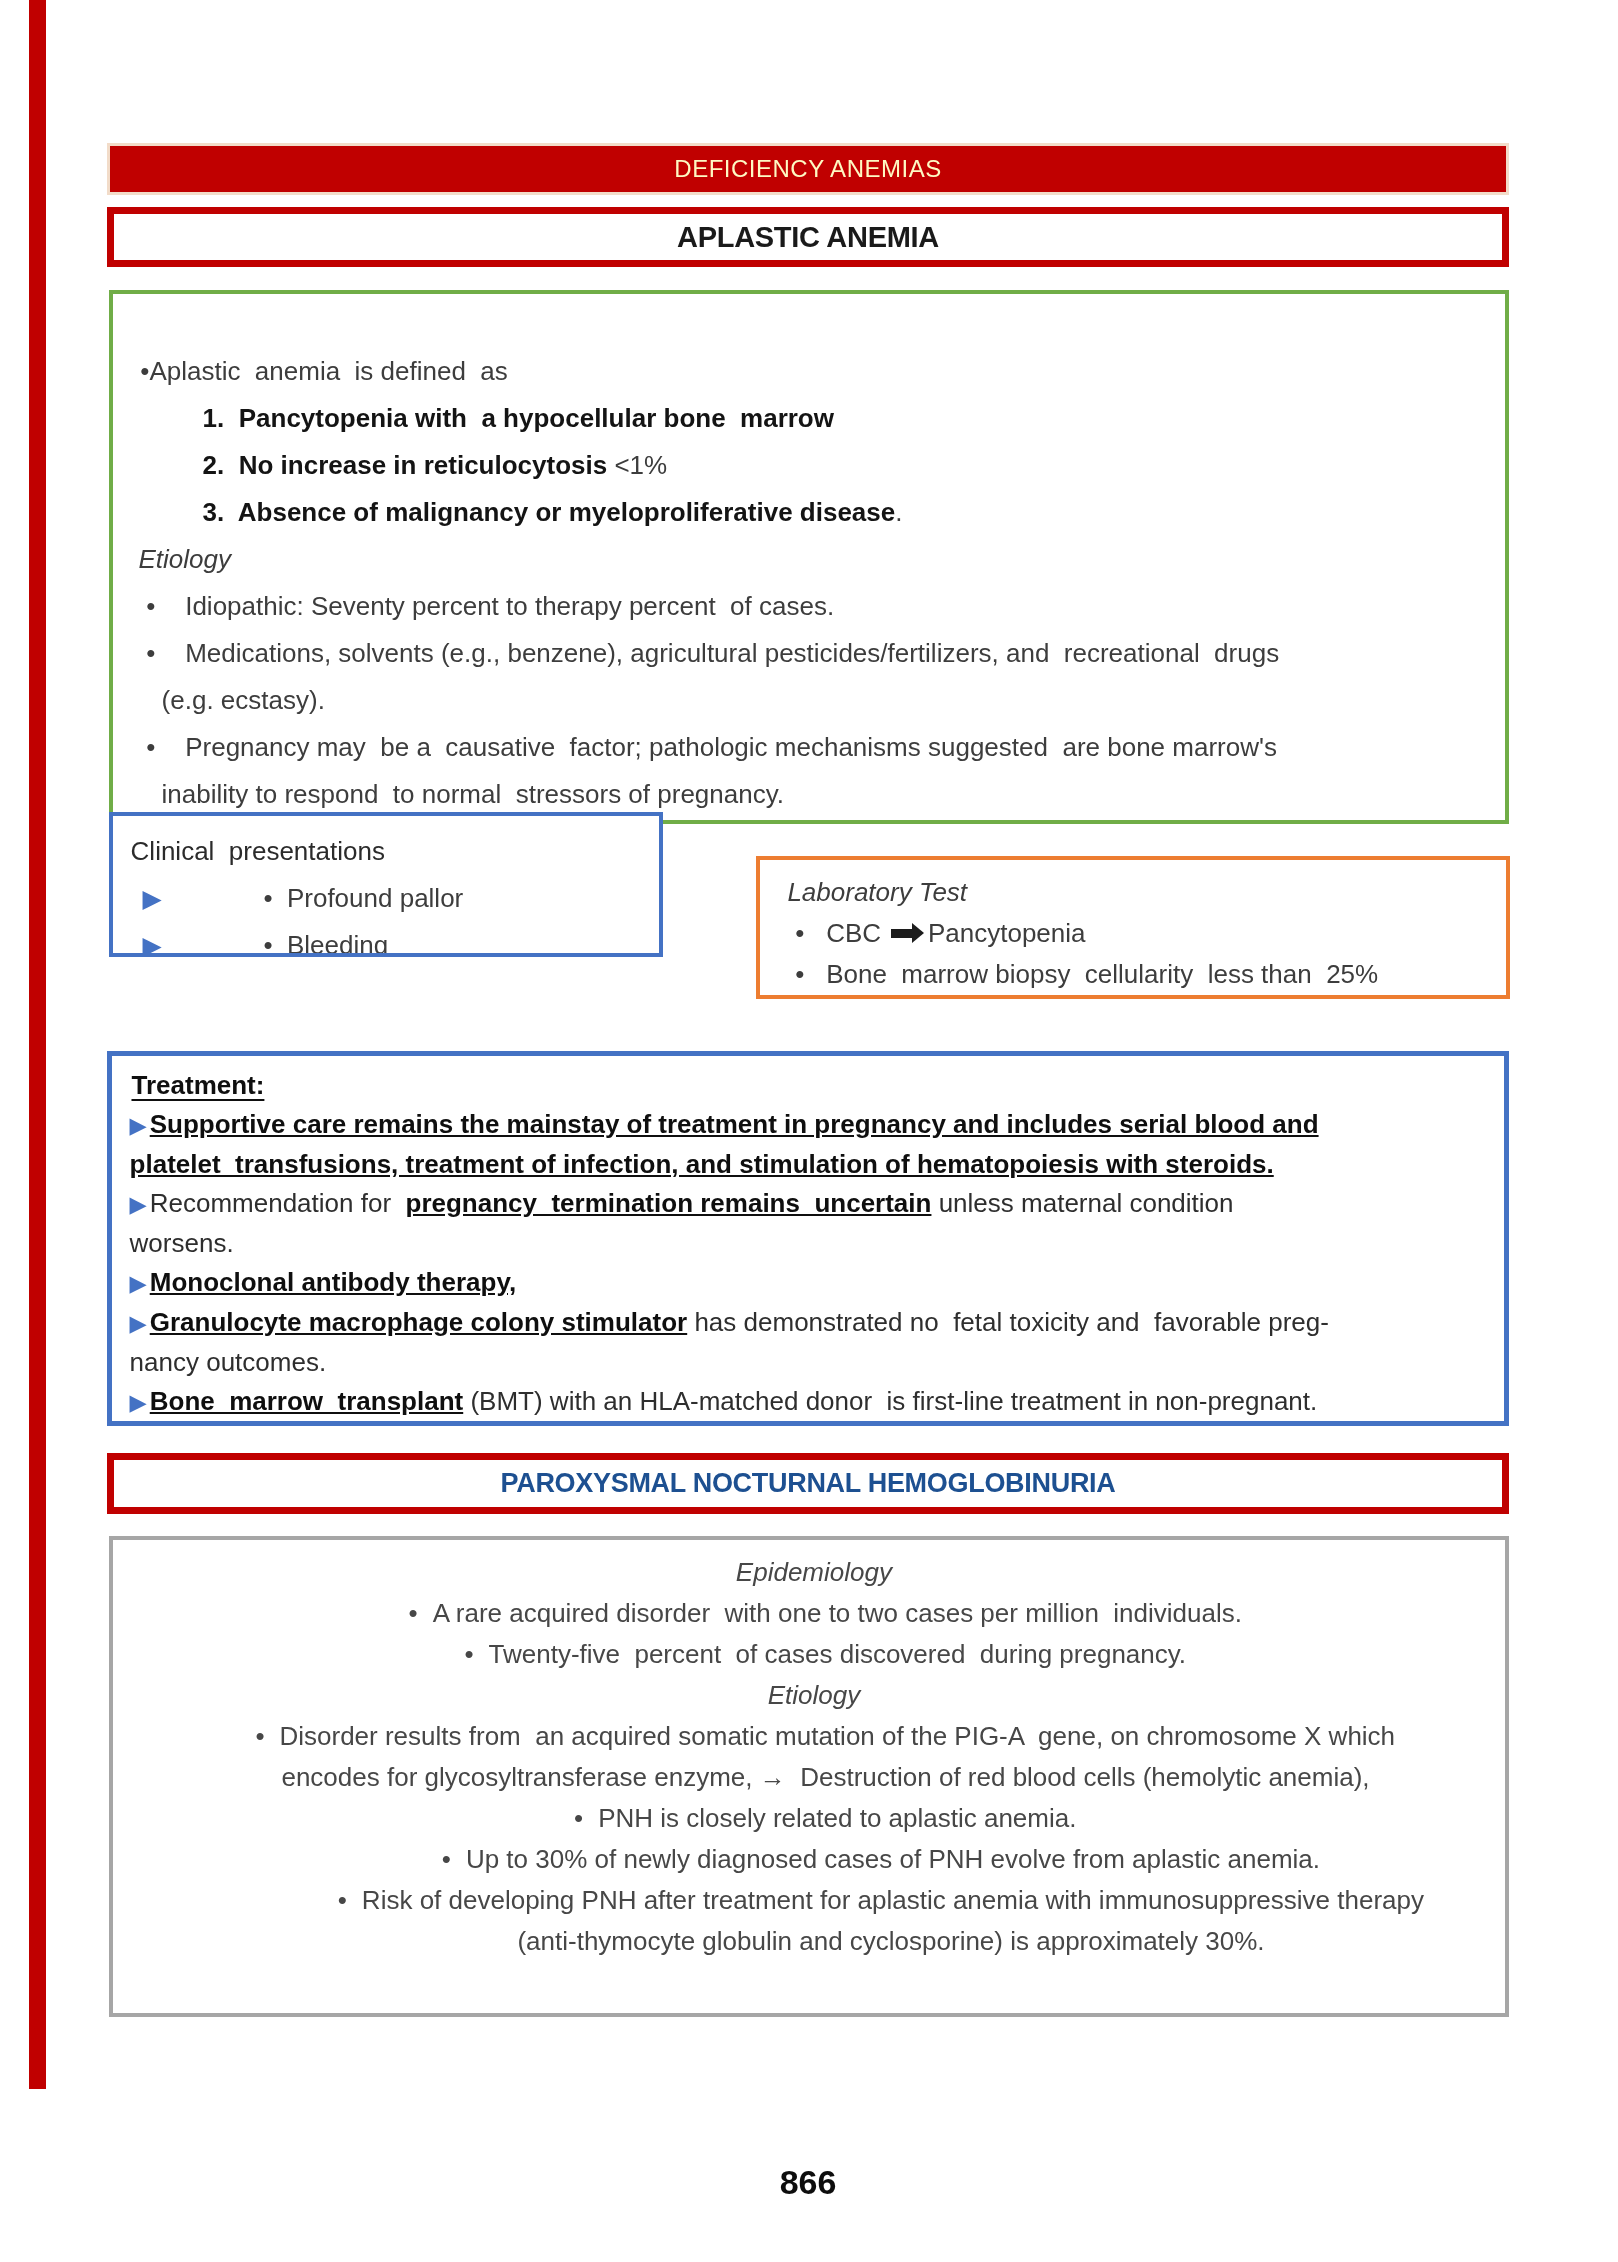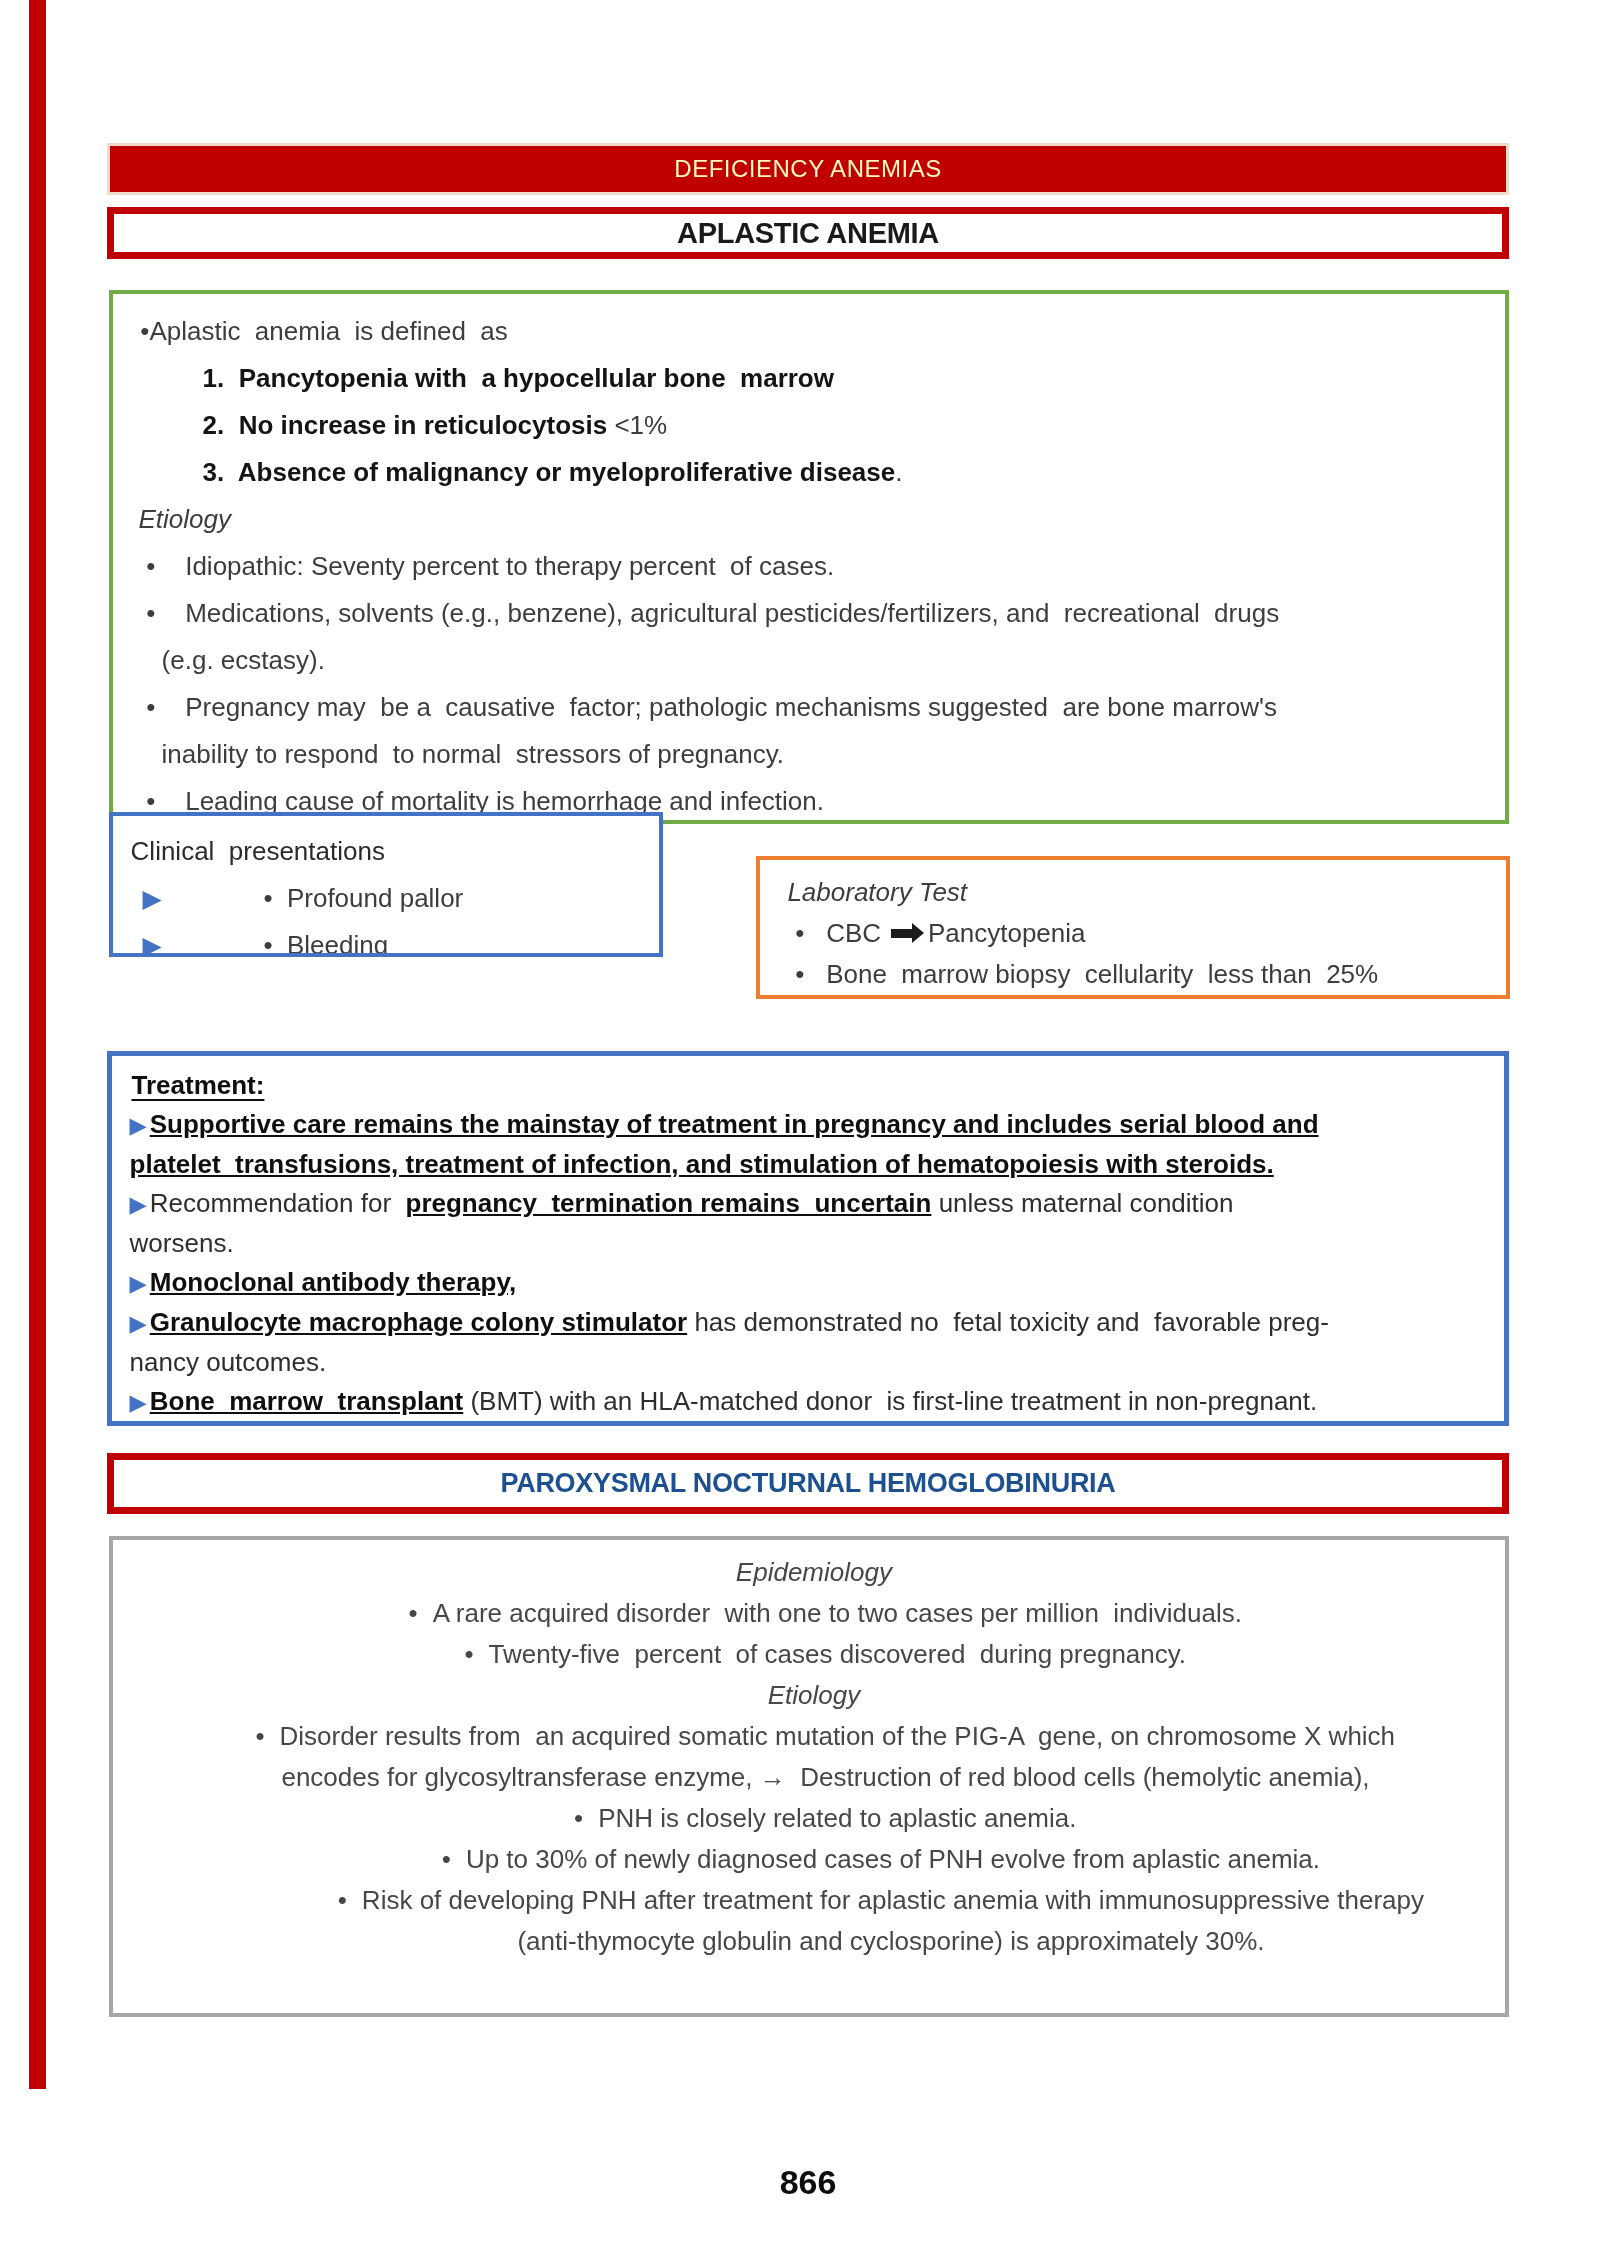--- a/index.html
+++ b/index.html
@@ -8,42 +8,42 @@
   }
   html,body{margin:0;padding:0;background:#ffffff;}
   .page{position:relative;width:1619px;height:2263px;background:#ffffff;overflow:hidden;
         font-family:"Liberation Sans","DejaVu Sans",sans-serif;}
   .strip{position:absolute;left:29px;top:0;width:16.6px;height:2089px;background:var(--red);}
   .banner{position:absolute;left:107px;top:143px;width:1402px;height:52px;box-sizing:border-box;
           background:var(--red);border:3.9px solid var(--cream);display:flex;align-items:center;justify-content:center;}
   .banner span{color:#fef9c3;font-size:24px;font-weight:400;letter-spacing:0.5px;}
   .hbox{position:absolute;box-sizing:border-box;background:#ffffff;border:7.8px solid var(--red);
         display:flex;align-items:center;justify-content:center;}
-  .hbox.aplastic{left:107px;top:207px;width:1402px;height:52px;text-align:center;}
+  .hbox.aplastic{left:107px;top:207px;width:1402px;height:60px;text-align:center;}
   .hbox.aplastic span{color:#1a1a1a;font-size:29px;font-weight:700;letter-spacing:-0.3px;}
   .hbox.pnhh{left:107px;top:1453px;width:1402px;height:61px;}
   .hbox.pnhh span{color:var(--pnhblue);font-size:27px;font-weight:700;letter-spacing:-0.3px;}
   .cbox{position:absolute;box-sizing:border-box;background:#ffffff;overflow:hidden;}
   .defbox{left:109px;top:290px;width:1400px;height:534px;border:4.9px solid var(--green);padding:13.7px 15.6px 0 15.6px;}
   .clinical{left:109px;top:812px;width:554px;height:145px;border:4.9px solid var(--blue);padding:11.7px 13.7px 0 13.7px;}
   .lab{left:756px;top:856px;width:754px;height:143px;border:4.9px solid var(--orange);padding:11.7px 17.6px 0 17.6px;}
   .treatment{left:107px;top:1051px;width:1402px;height:375px;border:5.9px solid var(--blue);padding:9.8px 15.6px 0 15.6px;}
   .pnhbox{left:109px;top:1536px;width:1400px;height:481px;border:4.9px solid var(--gray);padding:11.7px 15.6px 0 15.6px;}
 
   .row{white-space:pre-wrap;font-size:26px;color:var(--body);line-height:47px;}
   .lab .row{line-height:41px;}
   .treatment .row{line-height:39px;color:#2e2e2e;}
   .pnhbox .row{line-height:41px;color:#474747;text-align:center;}
   .b{font-weight:700;color:var(--ink);}
   .treatment .b{color:#0f0f0f;text-decoration:underline;}
   .i{font-style:italic;}
   .u{text-decoration:underline;text-underline-offset:4.9px;}
 
   
-  .r-intro{padding-left:11.7px;}
+  .r-intro{padding-left:11.7px;margin-top:40px;}
   .r-num{padding-left:74px;}
   .r-label{padding-left:9.8px;}
   .r-bullet{padding-left:13.7px;}
   .r-cont{padding-left:33px;}
   .r-sub{padding-left:125px;}
   .r-subcont{padding-left:164px;}
   .r-ctitle{padding-left:3.9px;color:#2b2b2b;}
   .r-tri,.r-plain{padding-left:2px;}
   .r-title{padding-left:3.9px;}
 

